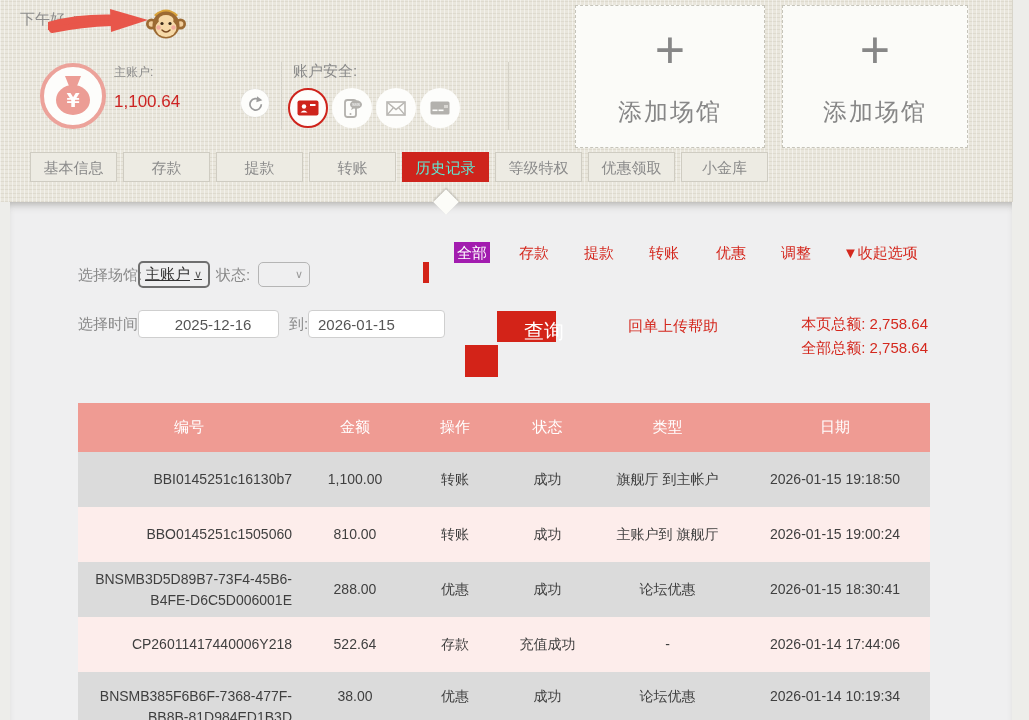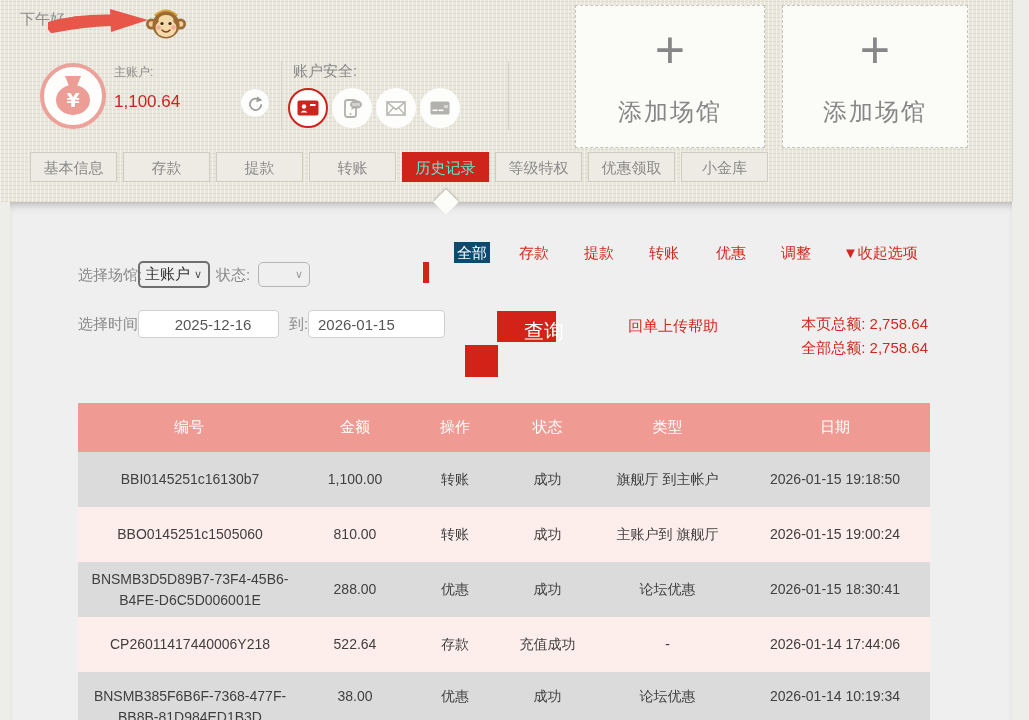--- a/index.html
+++ b/index.html
@@ -41,45 +41,45 @@
     background:#edebe3;border:1px solid #cfccc2;box-sizing:border-box;cursor:pointer;}
   .tab.active{background:#ce241c;border-color:#ce241c;color:#5eead4;}
 
   
   .content{position:absolute;left:10px;top:202px;width:1002px;height:518px;background:#efeff0;
     box-shadow:inset 0 7px 8px -5px rgba(90,88,80,.45);}
   .notch{position:absolute;left:427px;top:-9px;width:18px;height:18px;background:#fcfcf8;
     transform:rotate(45deg);box-shadow:-1px -1px 2px rgba(120,118,110,.4);}
 
   .ftab{position:absolute;top:40px;height:21px;line-height:21px;font-size:15px;color:#d4281e;cursor:pointer;white-space:nowrap;}
-  .ftab.active{background:#0c4a6e;color:#fff;padding:0 3px;}
+  .ftab.active{background:#a21caf;color:#fff;padding:0 3px;}
   .red-bar{position:absolute;left:413px;top:60px;width:6px;height:21px;background:#d32318;}
 
   .flabel{position:absolute;font-size:15px;color:#8a8a8a;white-space:nowrap;}
   .sel{position:absolute;box-sizing:border-box;border-radius:5px;font-size:15px;color:#333;
     display:flex;align-items:center;cursor:pointer;background:transparent;}
   .sel .chev{margin-left:auto;font-size:11px;color:#555;padding-right:6px;}
-  .sel-venue{left:128px;top:59px;width:72px;height:27px;border:2px solid #6f6f6f;padding-left:5px;}
+  .sel-venue{left:128px;top:59px;width:72px;height:27px;border:2px solid #6f6f6f;padding-left:5px;text-decoration:underline;}
   .sel-status{left:248px;top:60px;width:52px;height:25px;border:1px solid #b5b5b5;}
   .sel-status .chev{color:#999;}
 
   .dinput{position:absolute;top:108px;height:28px;box-sizing:border-box;background:#fff;
     border:1px solid #cfcfcf;border-radius:4px;font-size:15px;color:#555;padding:0 0 0 9px;
     font-family:"Liberation Sans","DejaVu Sans",sans-serif;}
   .di1{left:128px;width:141px;text-align:center;} .di2{left:298px;width:137px;}
   .query-btn{position:absolute;left:487px;top:109px;width:59px;height:31px;background:#d32318;border:none;cursor:pointer;}
   .query-btn span{position:absolute;right:-8px;top:7px;font-size:20px;color:#fff;white-space:nowrap;}
   .red-square{position:absolute;left:455px;top:143px;width:33px;height:32px;background:#d32318;}
   .help-link{position:absolute;left:618px;top:115px;font-size:15px;color:#d4281e;text-decoration:none;cursor:pointer;}
   .totals{position:absolute;left:690px;top:110px;width:228px;text-align:right;font-size:15px;color:#d4281e;line-height:24px;}
 
   table.hist{position:absolute;left:68px;top:201px;width:852px;border-collapse:collapse;table-layout:fixed;}
   table.hist th{background:#ef9b93;color:#fff;font-size:15px;font-weight:normal;height:47px;}
   table.hist td{font-size:14px;color:#3f3f3f;height:53px;text-align:center;word-break:break-word;line-height:1.5;}
-  table.hist td.cid{text-align:center;padding-left:10px;padding-right:8px;}
+  table.hist td.cid{text-align:right;padding-left:10px;padding-right:8px;}
   tr.rg{background:#dbdbdb;} tr.rp{background:#fdedeb;}
   tr.last td{height:57px;vertical-align:top;padding-top:14px;}
 </style>
 </head>
 <body>
 
 <div class="page">
 
   <div class="top">
 

